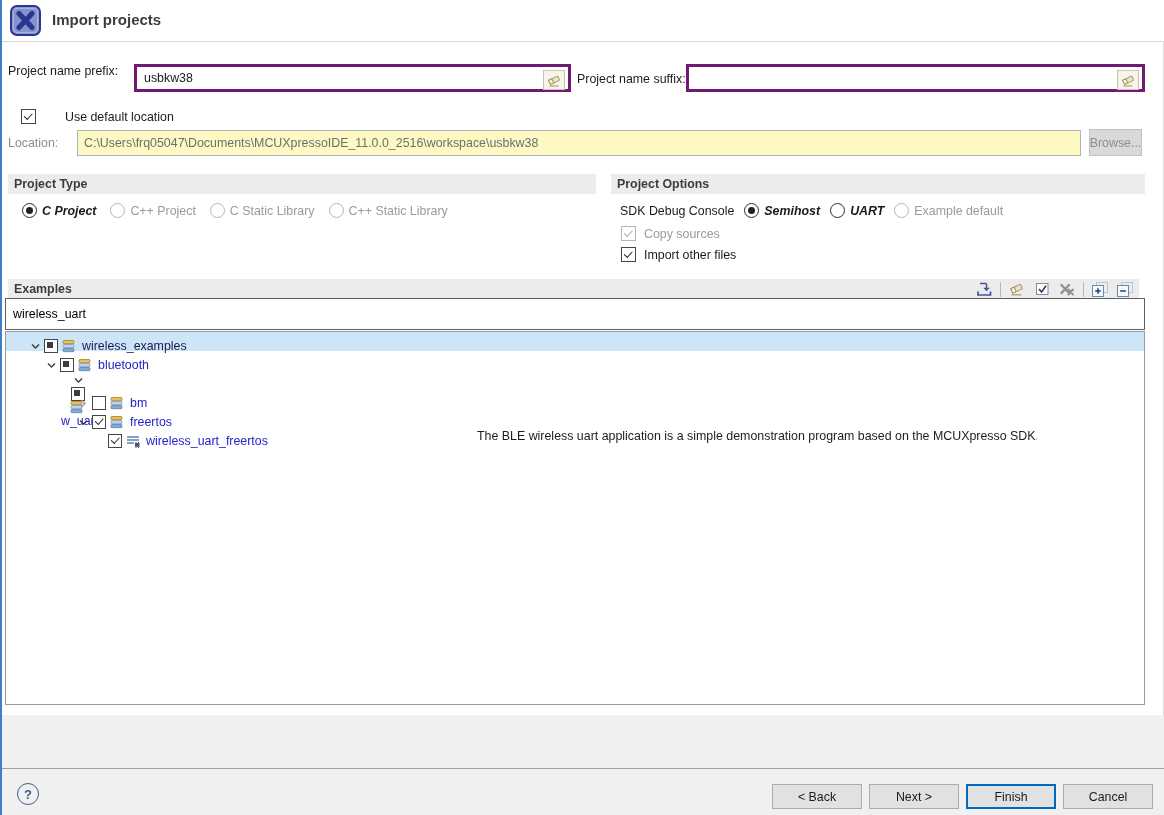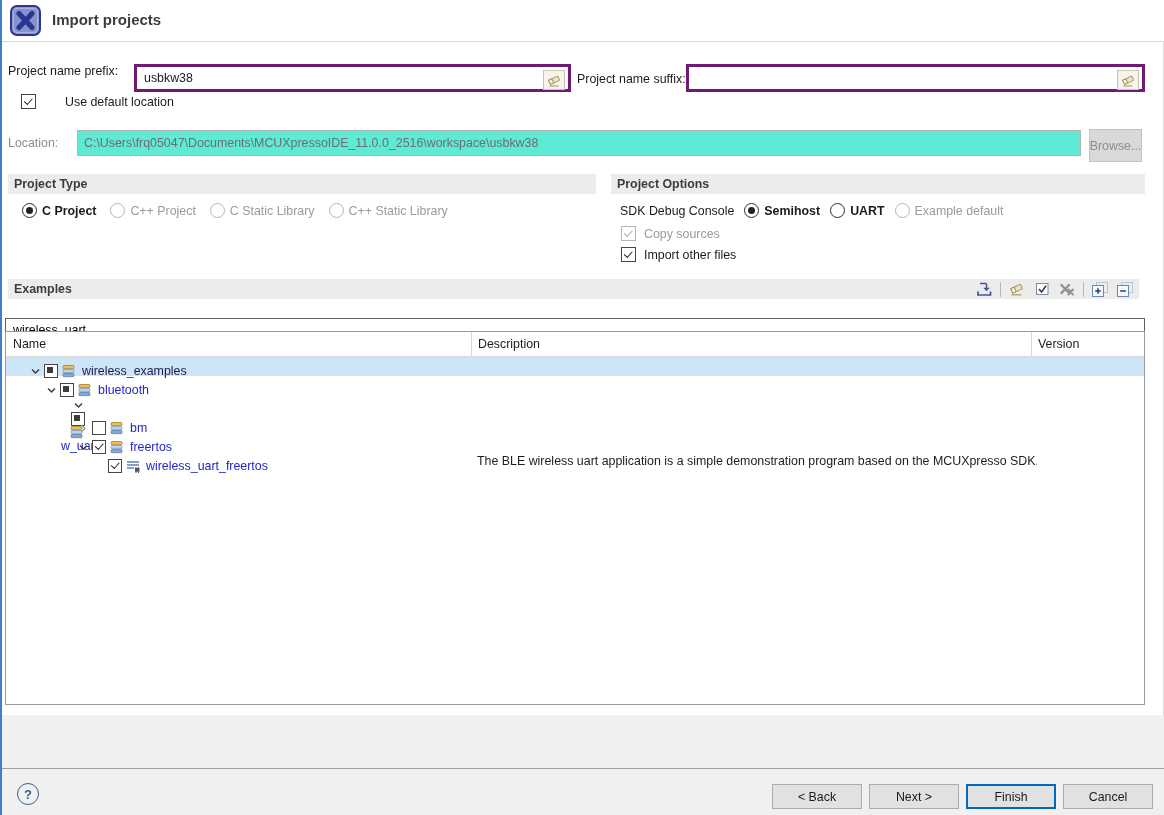--- a/index.html
+++ b/index.html
@@ -23,43 +23,43 @@
 
   .chk-row{position:absolute;display:flex;align-items:center;gap:8px;}
   .cb{width:13px;height:13px;border:1px solid #454545;background:#fff;display:inline-block;position:relative;flex:none;box-sizing:content-box;}
   .cb.checked::after{content:'';position:absolute;left:2px;top:2.5px;width:7px;height:3.5px;
       border-left:1.8px solid #222;border-bottom:1.8px solid #222;transform:rotate(-48deg);}
   .cb.partial::after{content:'';position:absolute;left:2.5px;top:2.5px;width:6px;height:6px;background:#3c3c3c;}
   .cb.unchecked::after{content:none;}
   .cb.dis{border-color:#b5b5b5;}
   .cb.dis.checked::after{border-color:#a8a8a8;}
 
-  .loc-field{position:absolute;box-sizing:border-box;background:#5eead4;border:1px solid #b3b3b3;color:#6e6e6e;
+  .loc-field{position:absolute;box-sizing:border-box;background:#fef9c3;border:1px solid #b3b3b3;color:#6e6e6e;
       line-height:24px;padding:0 6px;white-space:nowrap;overflow:hidden;}
   .btn{box-sizing:border-box;background:#e1e1e1;border:1px solid #acacac;color:#1b1b1b;font-family:"Liberation Sans",sans-serif;
       font-size:12.4px;display:flex;align-items:center;justify-content:center;}
   .btn.dis{background:#d9d9d9;border-color:#c2c2c2;color:#8e8e8e;}
 
   
   .section{position:absolute;}
   .sec-bar{height:20px;background:#ececec;line-height:20px;padding-left:6px;font-weight:700;color:#3c3c3c;position:relative;}
   .radio{width:13px;height:13px;border:1px solid #2b2b2b;border-radius:50%;display:inline-block;position:relative;background:#fff;flex:none;}
   .radio.sel::after{content:'';position:absolute;left:3px;top:3px;right:3px;bottom:3px;border-radius:50%;background:#222;}
   .radio.dis{border-color:#b5b5b5;}
   .opt{display:flex;align-items:center;gap:5px;white-space:nowrap;}
   .opt .olabel.dis{color:#9a9a9a;}
-  .opt .olabel.selbold{font-weight:700;}
+  .opt .olabel.selbold{font-weight:700;font-style:italic;}
   .optrow{display:flex;align-items:center;margin-top:9px;}
 
   
   .toolbar{position:absolute;right:3px;top:1px;display:flex;align-items:center;gap:3px;}
   .tbtn{width:22px;height:18px;display:flex;align-items:center;justify-content:center;cursor:pointer;}
   .tsep{width:1px;height:15px;background:#b8b8b8;margin:0 2px;}
 
-  .filter{position:absolute;left:5px;top:318px;width:1140px;height:23px;box-sizing:border-box;border:1px solid #5f5f5f;
+  .filter{position:absolute;left:5px;top:298px;width:1140px;height:32px;box-sizing:border-box;border:1px solid #5f5f5f;
       font-family:"Liberation Sans",sans-serif;font-size:12.4px;padding:0 7px;outline:none;}
 
   
   .table{position:absolute;left:5px;top:331px;width:1140px;height:374px;box-sizing:border-box;border:1px solid #9a9a9a;background:#fff;overflow:hidden;}
   .thead{display:flex;height:24px;border-bottom:1px solid #d8d8d8;align-items:center;color:#1c1c1c;}
   .th{box-sizing:border-box;height:100%;display:flex;align-items:center;}
   .th.name{width:465px;padding-left:7px;}
   .th.desc{width:560px;padding-left:6px;border-left:1px solid #d8d8d8;}
   .th.version{flex:1;padding-left:6px;border-left:1px solid #d8d8d8;}
 
@@ -121,28 +121,28 @@
       <svg width="15" height="13" viewBox="0 0 15 13">
         <g transform="rotate(-25 7 6)">
           <rect x="2" y="4" width="10" height="4.6" rx="0.8" fill="#efe3c8" stroke="#a3905f" stroke-width="0.9"></rect>
           <rect x="2" y="4" width="3.6" height="4.6" fill="#f8f2e2" stroke="#a3905f" stroke-width="0.9"></rect>
         </g>
         <path d="M2.5 12h9" stroke="#a3905f" stroke-width="1"></path>
       </svg>
     </button>
   </div>
 
-  <div class="chk-row" style="left:21px;top:94px;gap:29px;">
+  <div class="chk-row" style="left:21px;top:109px;gap:29px;">
     <span class="cb checked"></span>
     <span>Use default location</span>
   </div>
 
   <span class="lbl" style="left:8px;top:136px;color:#8c8c8c;">Location:</span>
   <div class="loc-field" style="left:77px;top:130px;width:1004px;height:26px;">C:\Users\frq05047\Documents\MCUXpressoIDE_11.0.0_2516\workspace\usbkw38</div>
-  <div class="btn dis" style="position:absolute;left:1089px;top:129px;width:53px;height:33px;text-align:center;">Browse...</div>
+  <div class="btn dis" style="position:absolute;left:1089px;top:129px;width:53px;height:27px;text-align:center;">Browse...</div>
 
   <div class="section" style="left:8px;top:174px;width:588px;">
     <div class="sec-bar">Project Type</div>
     <div class="optrow" style="gap:14px;padding-left:14px;">
       <span class="opt">
         <span class="radio sel"></span>
         <span class="olabel selbold">C Project</span>
       </span>
       <span class="opt">
         <span class="radio dis"></span>
@@ -232,25 +232,20 @@
           <rect x="0.5" y="3.5" width="11" height="11" fill="#f4f8fc" stroke="#6b88ad"></rect>
           <path d="M3.2 9h5.6" stroke="#25406e" stroke-width="1.5"></path>
         </svg>
       </span>
     </span>
   </div>
 
   <input class="filter" value="wireless_uart" style="">
 
   <div class="table">
-    <div class="thead">
-      <div class="th name">Name</div>
-      <div class="th desc">Description</div>
-      <div class="th version">Version</div>
-    </div>
     <div>
         <div class="tree-row selected">
           <div class="name-cell" style="padding-left: 23px;">
             <span class="expander">
               <svg width="11" height="11" viewBox="0 0 11 11">
                 <path d="M2 3.5 L5.5 7 L9 3.5" fill="none" stroke="#3c3c3c" stroke-width="1.4"></path>
               </svg>
             </span>
             <span class="cb partial"></span>
             <span class="node-icon">

